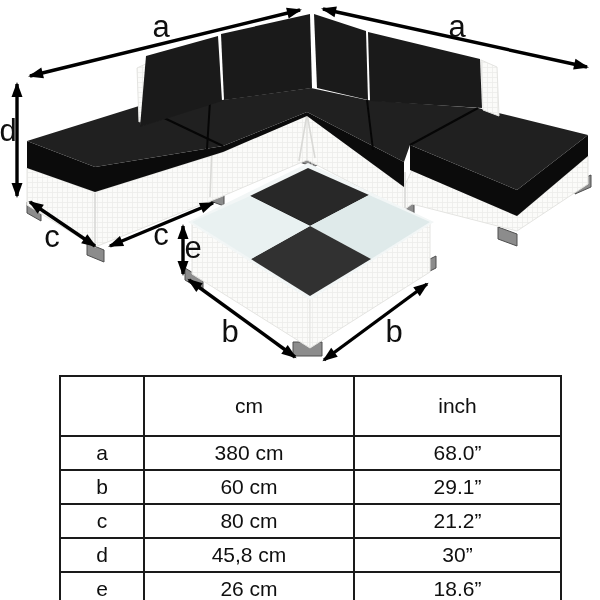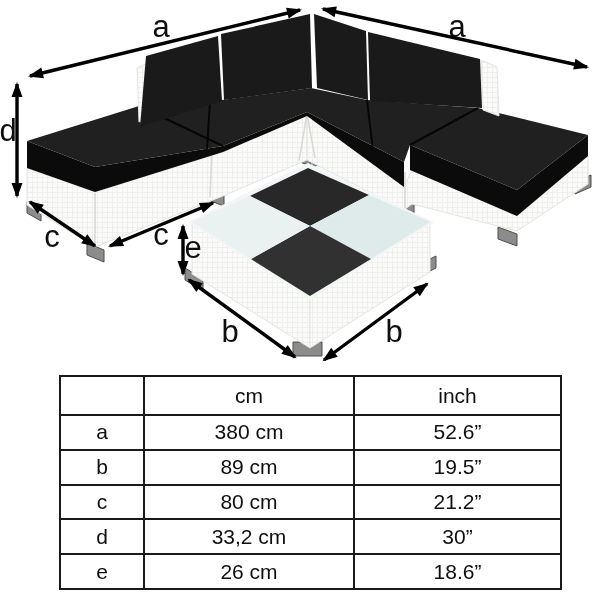--- a/index.html
+++ b/index.html
@@ -20,21 +20,21 @@
   .seam-dark{stroke:#060606;stroke-width:2;fill:none}
   .seam-light{stroke:var(--base_line);stroke-width:1.6;fill:none}
   .rattan{fill:url(#rat);stroke:#e4e4e1;stroke-width:1}
   .foot{fill:var(--foot);stroke:var(--foot_dark);stroke-width:1}
 
   .dims-table{position:absolute;left:59px;top:375px;width:501px;height:215px;
               border-collapse:collapse;table-layout:fixed;background:#fff}
   .dims-table th,.dims-table td{border:2px solid var(--table_border);
               text-align:center;vertical-align:middle;
               font-size:21px;font-weight:400;padding:0}
-  .dims-table thead tr{height:39px}
+  .dims-table thead tr{height:60px}
   .dims-table tbody tr{height:34px}
   .col-dim{width:84px}.col-cm{width:210px}.col-inch{width:207px}
 </style>
 </head>
 <body>
 
 <div class="stage">
 
   <svg class="diagram-svg" width="600" height="600" viewBox="0 0 600 600">
     <defs>
@@ -144,35 +144,35 @@
       <tr>
         <th></th>
         <th>cm</th>
         <th>inch</th>
       </tr>
     </thead>
     <tbody>
       <tr>
         <td>a</td>
         <td>380 cm</td>
-        <td>52.6”</td>
+        <td>68.0”</td>
       </tr>
       <tr>
         <td>b</td>
-        <td>89 cm</td>
-        <td>19.5”</td>
+        <td>60 cm</td>
+        <td>29.1”</td>
       </tr>
       <tr>
         <td>c</td>
         <td>80 cm</td>
         <td>21.2”</td>
       </tr>
       <tr>
         <td>d</td>
-        <td>33,2 cm</td>
+        <td>45,8 cm</td>
         <td>30”</td>
       </tr>
       <tr>
         <td>e</td>
         <td>26 cm</td>
         <td>18.6”</td>
       </tr>
     </tbody>
   </table>
 </div>

